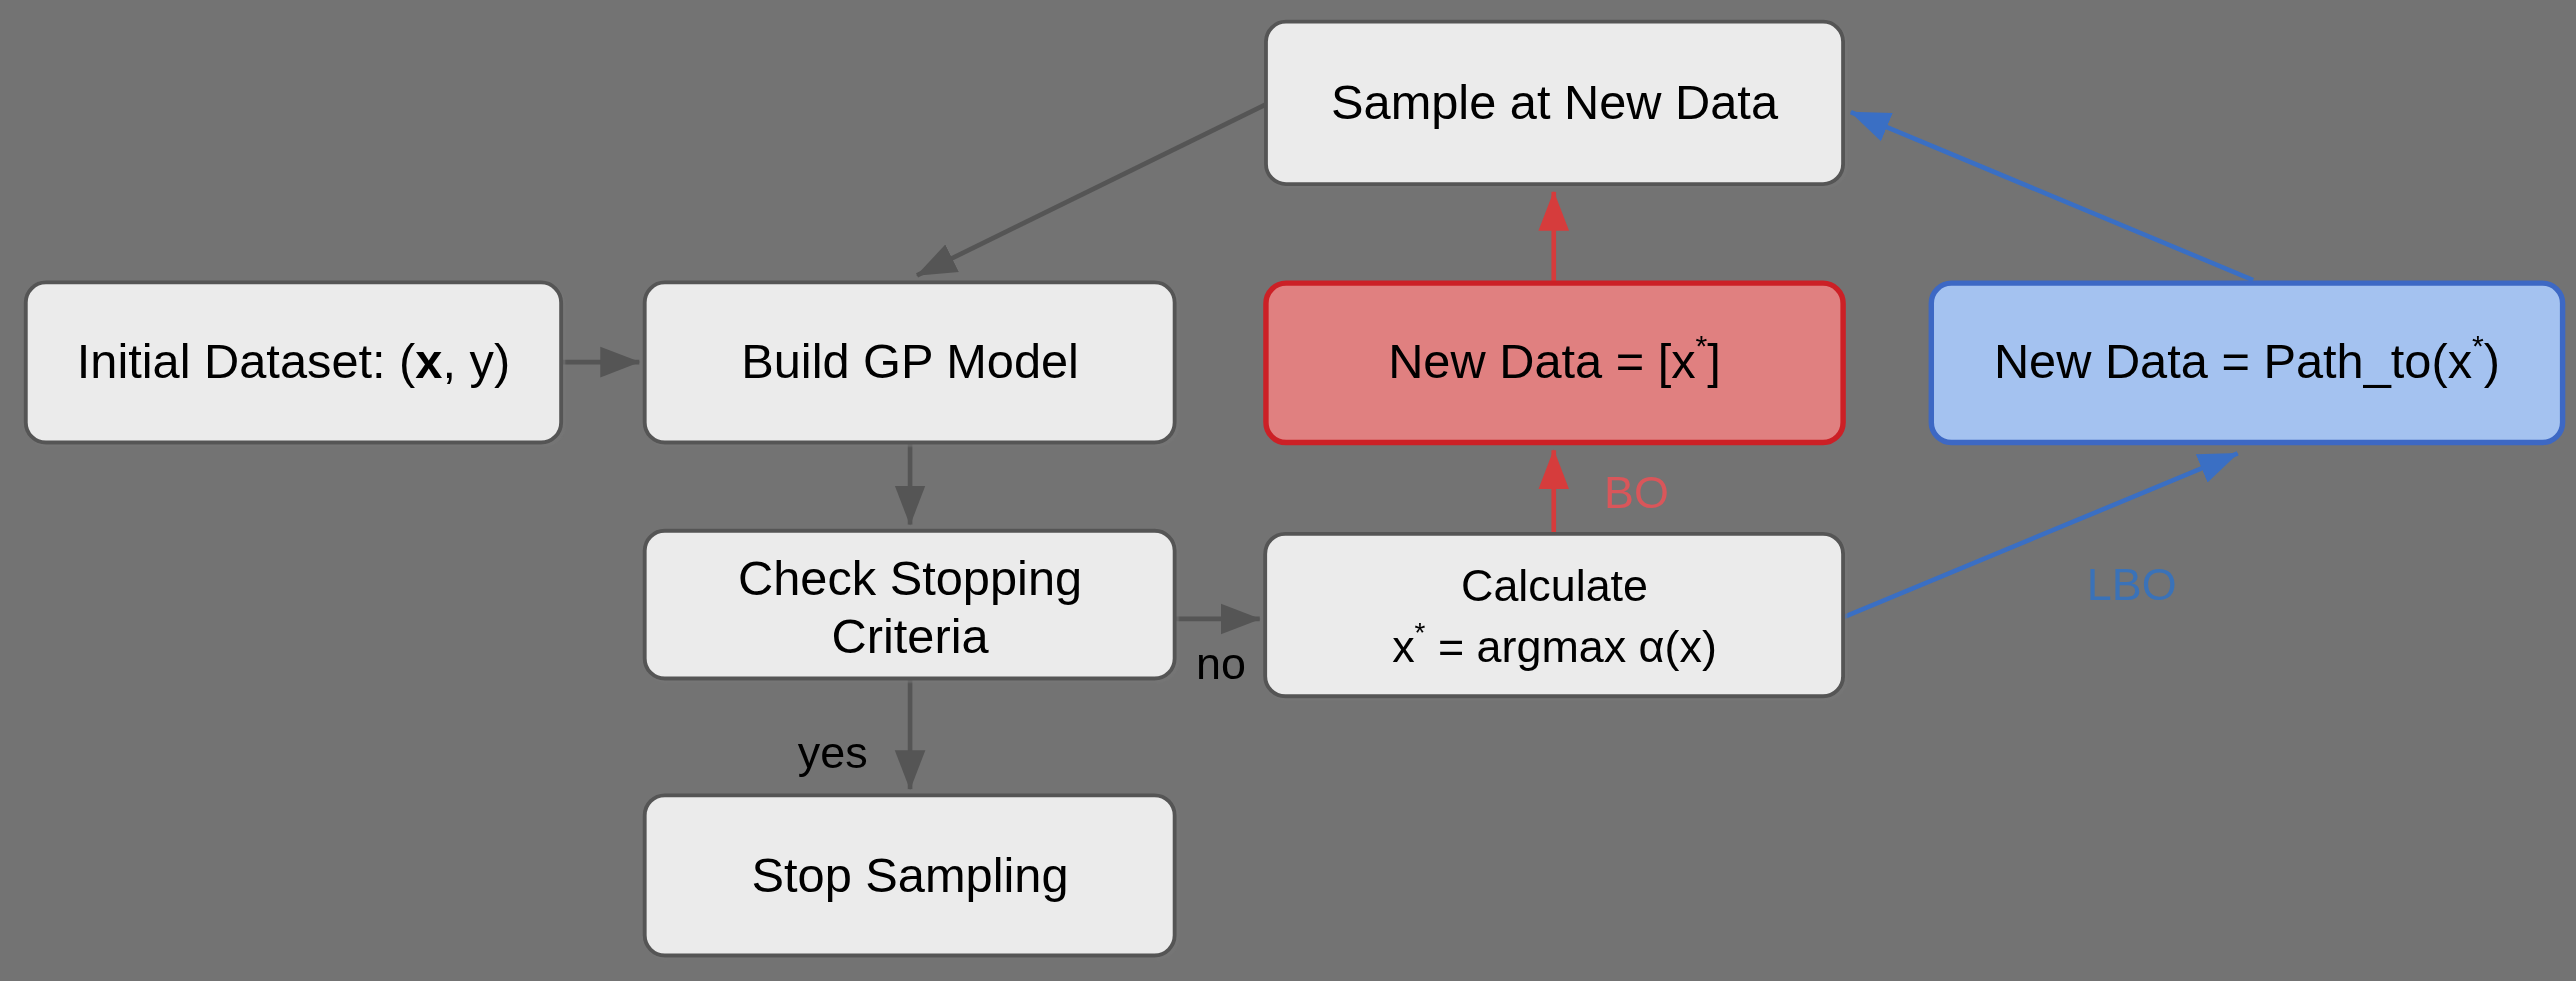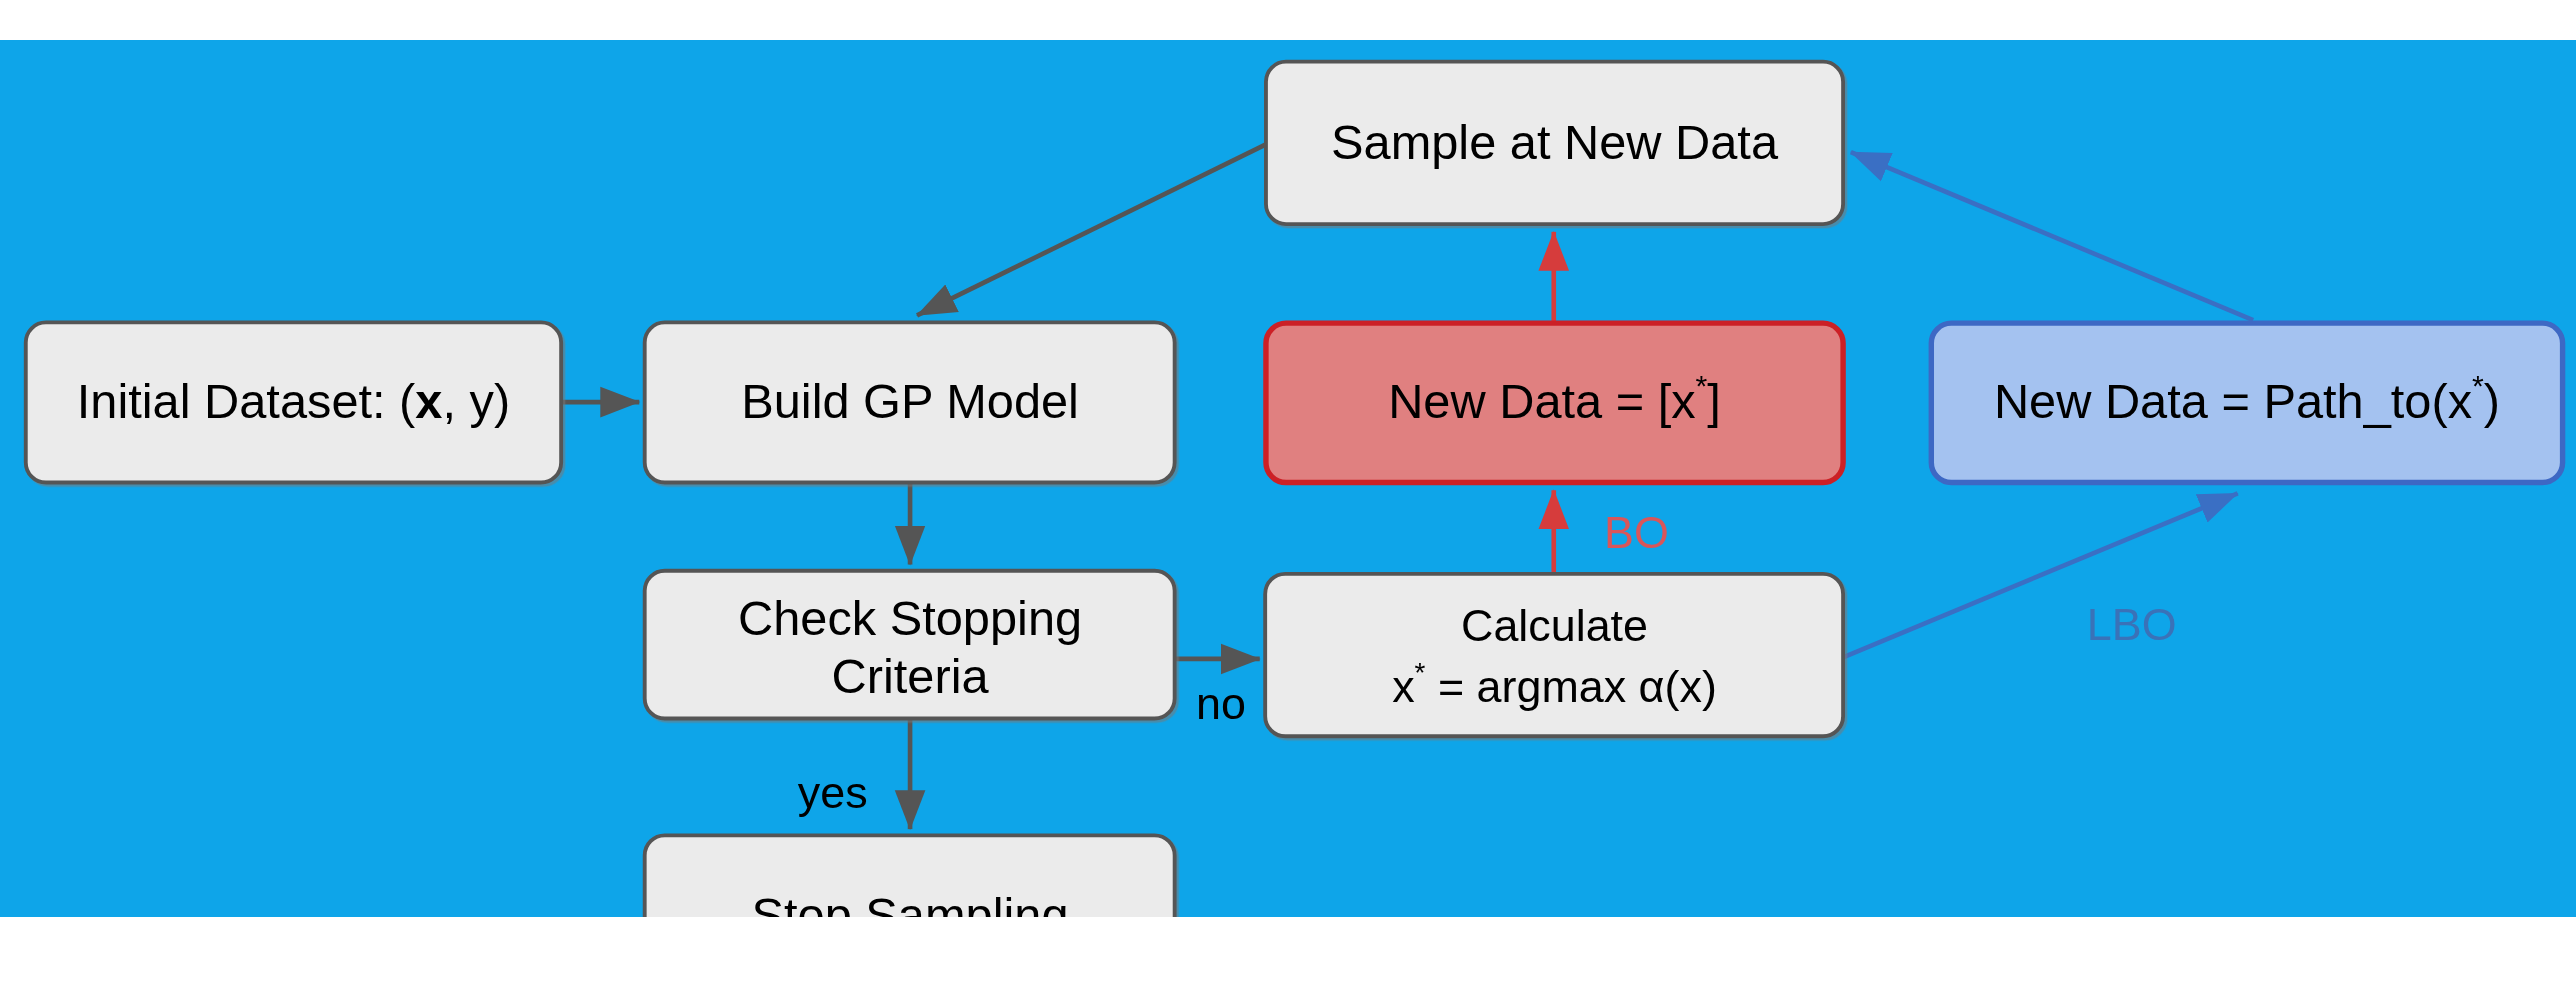--- a/index.html
+++ b/index.html
@@ -7,24 +7,23 @@
     margin: 0;
     padding: 0;
     background: #ffffff;
   }
   body {
     font-family: "Liberation Sans", sans-serif;
   }
   #canvas {
     position: relative;
     width: 2576px;
-    height: 877px;
-    background: #0ea5e9;
+    height: 981px;
+    background: #737373;
     overflow: hidden;
-    margin-top: 40px;
   }
   #flow-svg {
     position: absolute;
     left: 0;
     top: 0;
     width: 2576px;
     height: 981px;
   }
   .node-label {
     font-family: "Liberation Sans", sans-serif;

